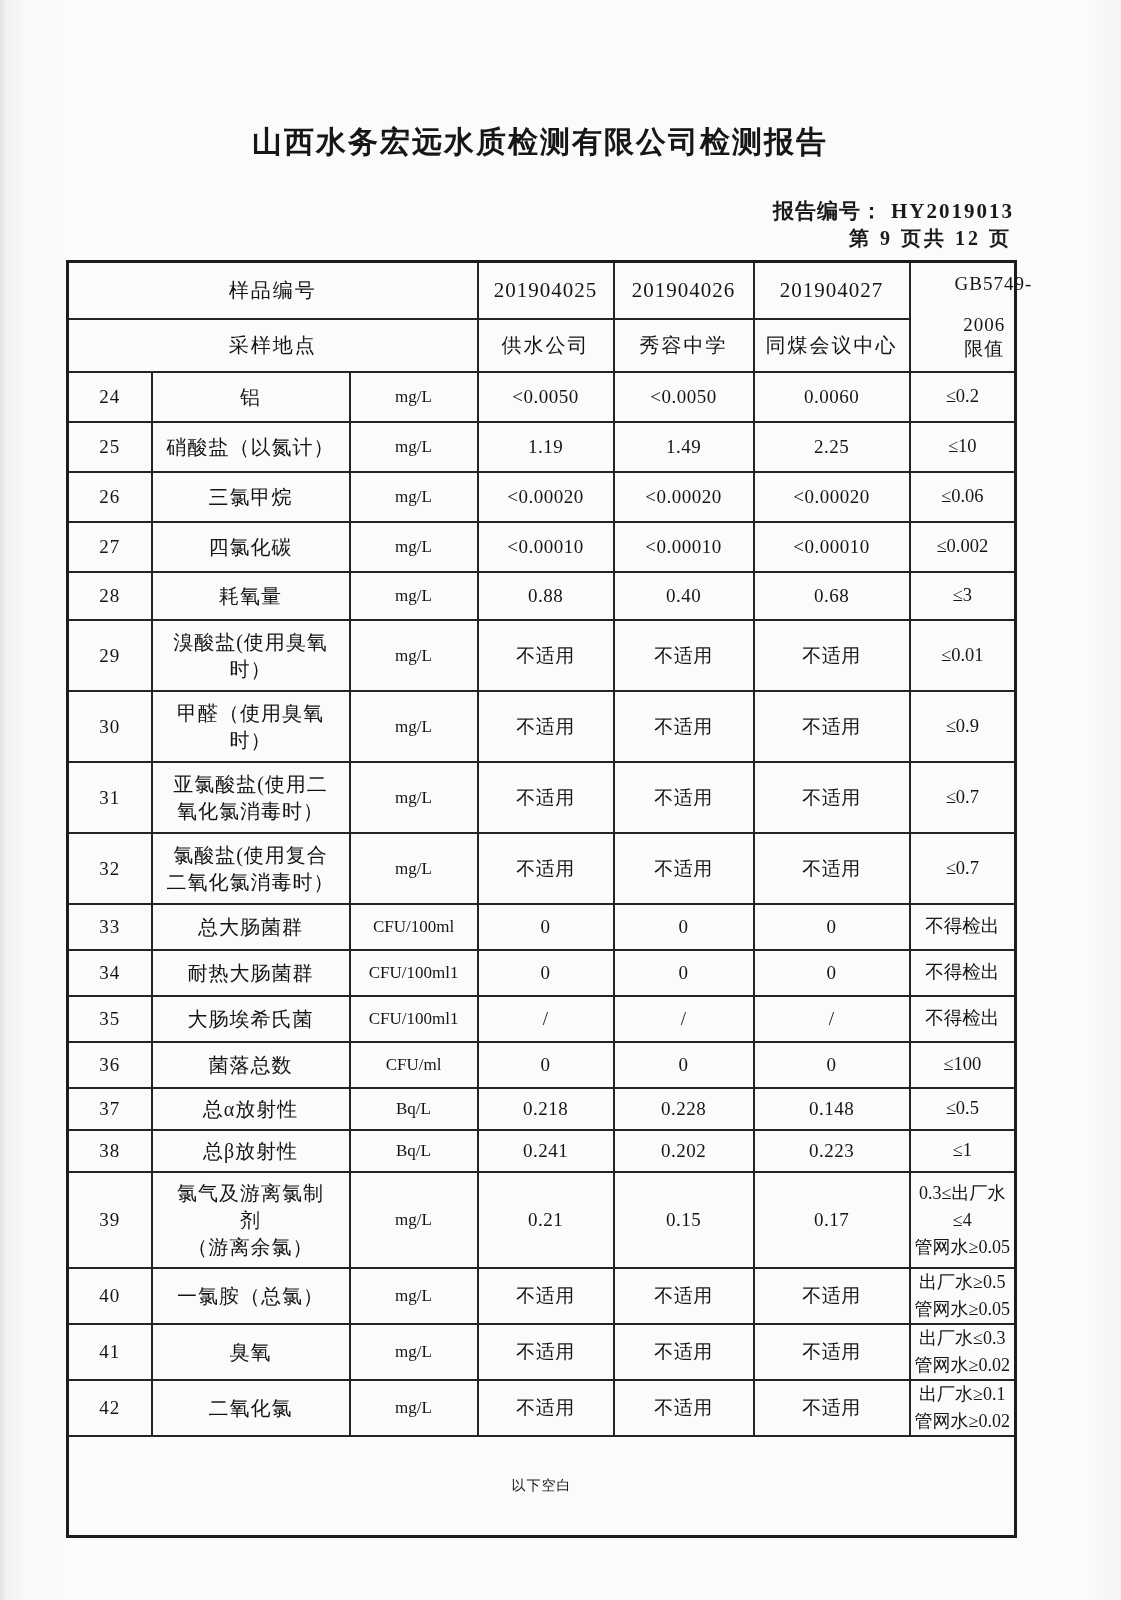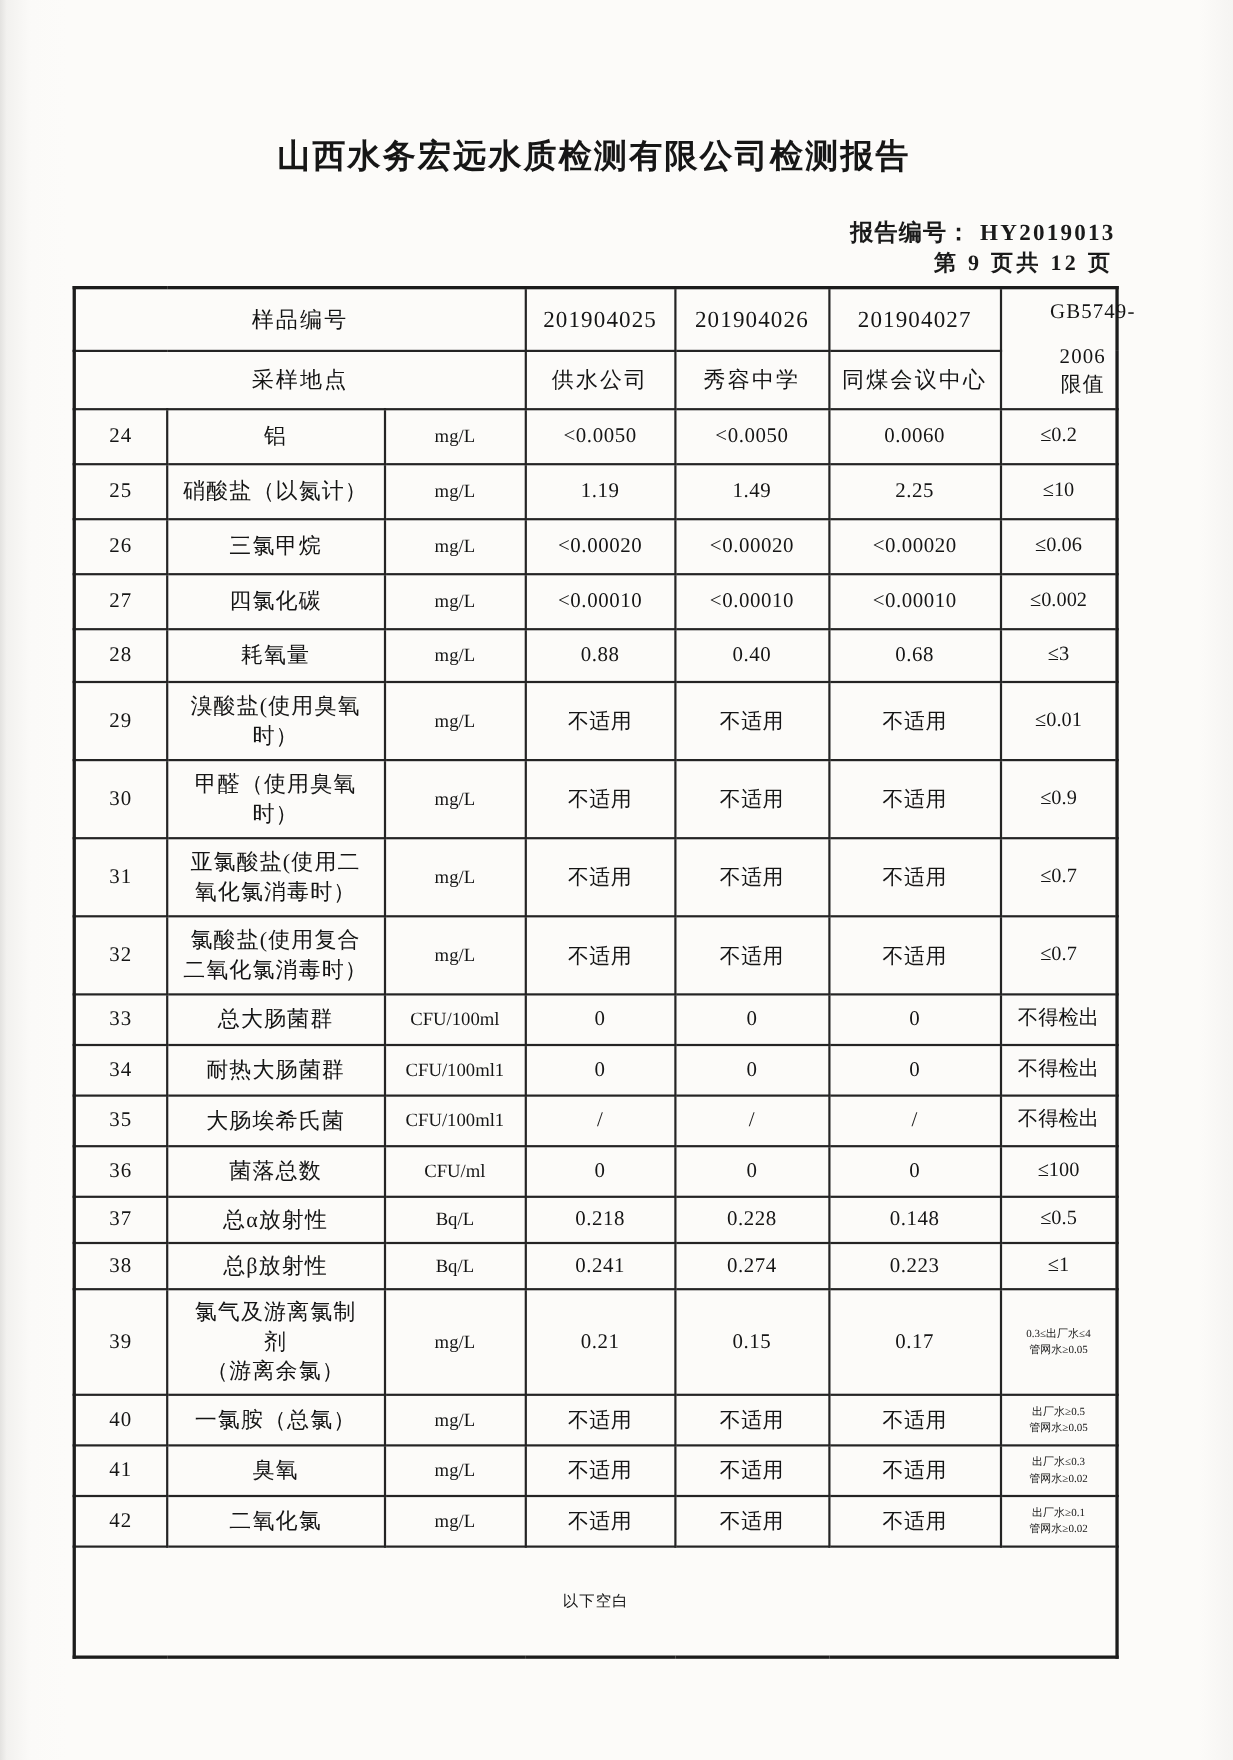--- a/index.html
+++ b/index.html
@@ -83,21 +83,21 @@
     text-align: left;
     padding-left: 14px;
     font-size: 20px;
     letter-spacing: 1px;
     white-space: pre-line;
     line-height: 1.35;
   }
   td.unit { font-size: 17px; border-radius: 22px; }
   td.val  { font-size: 19px; letter-spacing: 0.5px; }
   td.limit { font-size: 18.5px; white-space: pre-line; line-height: 1.4; }
-  tbody.data tr:nth-child(n+16) td.limit { font-size: 10px; line-height: 1.5; letter-spacing: 0; border-radius: 31px; }
+  tbody.data tr:nth-child(n+16) td.limit { font-size: 18px; line-height: 1.5; letter-spacing: 0; border-radius: 31px; }
 
   tbody.blank tr { height: 100px; }
   td.footer-cell {
     text-align: left;
     vertical-align: top;
     padding: 6px 0 0 10px;
     font-size: 14px;
     letter-spacing: 1px;
   }
 </style>
@@ -274,21 +274,21 @@
           <td class="val">0.218</td>
           <td class="val">0.228</td>
           <td class="val">0.148</td>
           <td class="limit">≤0.5</td>
         </tr>
         <tr>
           <td class="no">38</td>
           <td class="name">总β放射性</td>
           <td class="unit">Bq/L</td>
           <td class="val">0.241</td>
-          <td class="val">0.274</td>
+          <td class="val">0.202</td>
           <td class="val">0.223</td>
           <td class="limit">≤1</td>
         </tr>
         <tr>
           <td class="no">39</td>
           <td class="name">氯气及游离氯制
 剂
 （游离余氯）</td>
           <td class="unit">mg/L</td>
           <td class="val">0.21</td>

